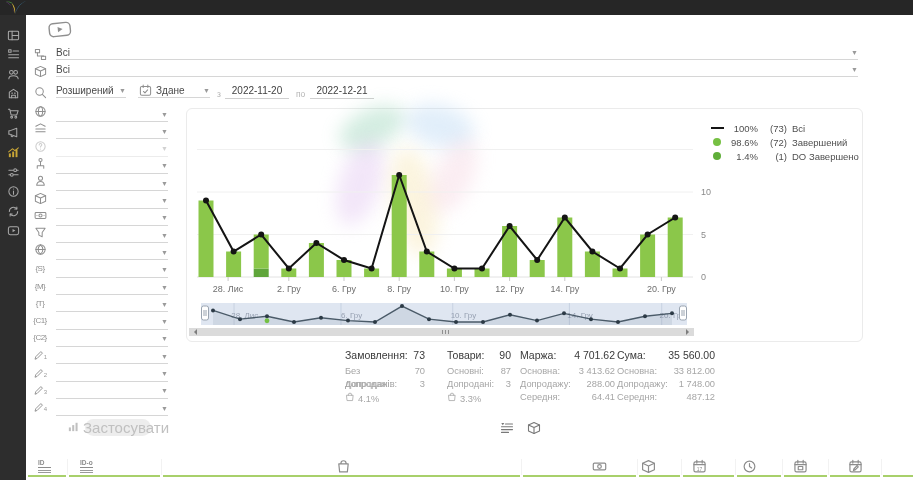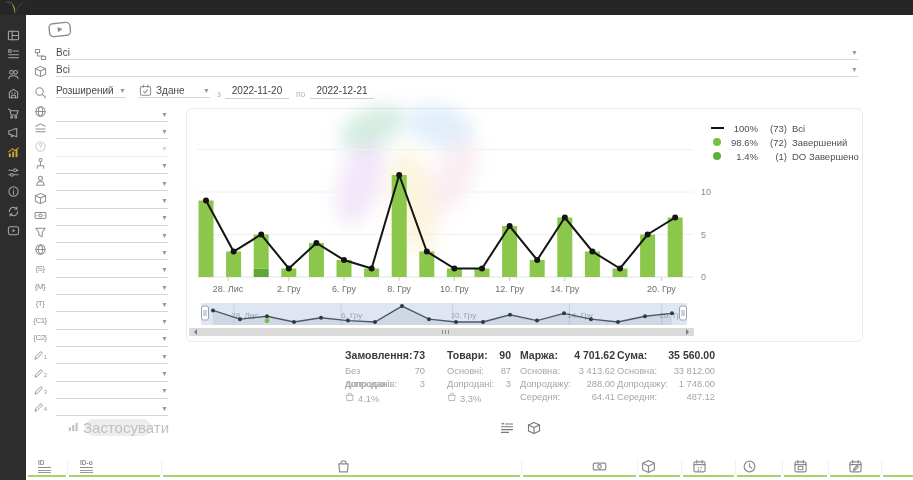--- a/index.html
+++ b/index.html
@@ -43,21 +43,21 @@
   .lg-cnt{width:25px;text-align:right;margin-right:5px}
   #nav{position:absolute;left:14px;top:192px;z-index:2}
   .scrollb{position:absolute;left:2px;top:219px;width:505px;height:8px;background:#dbdbdb;z-index:2;cursor:pointer}
   .sb-ar{position:absolute;top:1px;width:0;height:0;border:3px solid transparent}
   .sb-ar.left{left:2px;border-right-color:#7d7d7d;margin-top:0}
   .sb-ar.right{right:2px;border-left-color:#7d7d7d}
   .sb-grip{position:absolute;left:50%;top:2px;width:8px;height:4px;
            background:repeating-linear-gradient(90deg,#8f8f8f 0 1px,rgba(0,0,0,0) 1px 3px)}
   
   .stats-col{position:absolute;top:349px;font-size:9.3px;color:#a6a6a6}
-  .st-t{display:flex;justify-content:space-between;font-size:10.5px;color:#3a3a3a;font-weight:bold;margin-bottom:4px}
+  .st-t{display:flex;justify-content:space-between;font-size:10.5px;color:#3a3a3a;font-weight:normal;margin-bottom:4px}
   .st-r{display:flex;justify-content:space-between;height:13px;line-height:13px}
   .st-f{display:flex;align-items:flex-end;gap:3px;height:13px;color:#a6a6a6}
   .toggle{position:absolute;top:421px;color:#787878;cursor:pointer}
   
   .bh-icon{position:absolute;top:459px;color:#8c8c8c;cursor:pointer}
   .idic{display:flex;flex-direction:column;gap:1.5px}
   .idtxt{font-size:6.5px;font-weight:bold;color:#8c8c8c;border-bottom:1px solid #8c8c8c;padding-bottom:1px}
   .idln{width:13px;height:1px;background:#9a9a9a}
   .gl-seg{position:absolute;top:475px;height:2px;background:#a8d06b}
   .gl-sep{position:absolute;top:459px;height:16px;width:1px;background:#f2f2f2}

